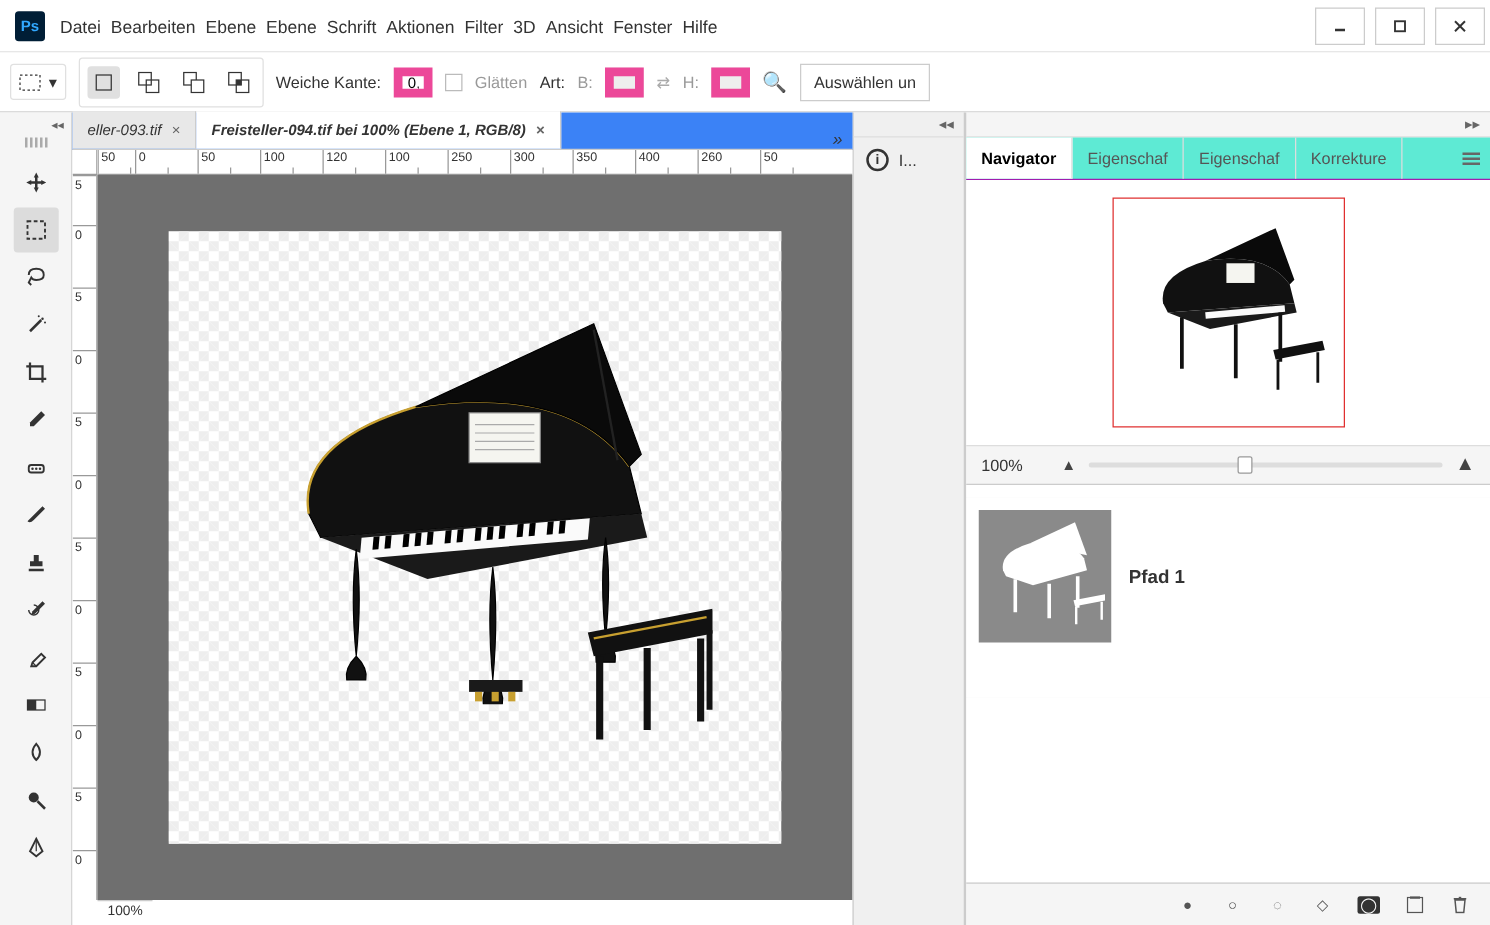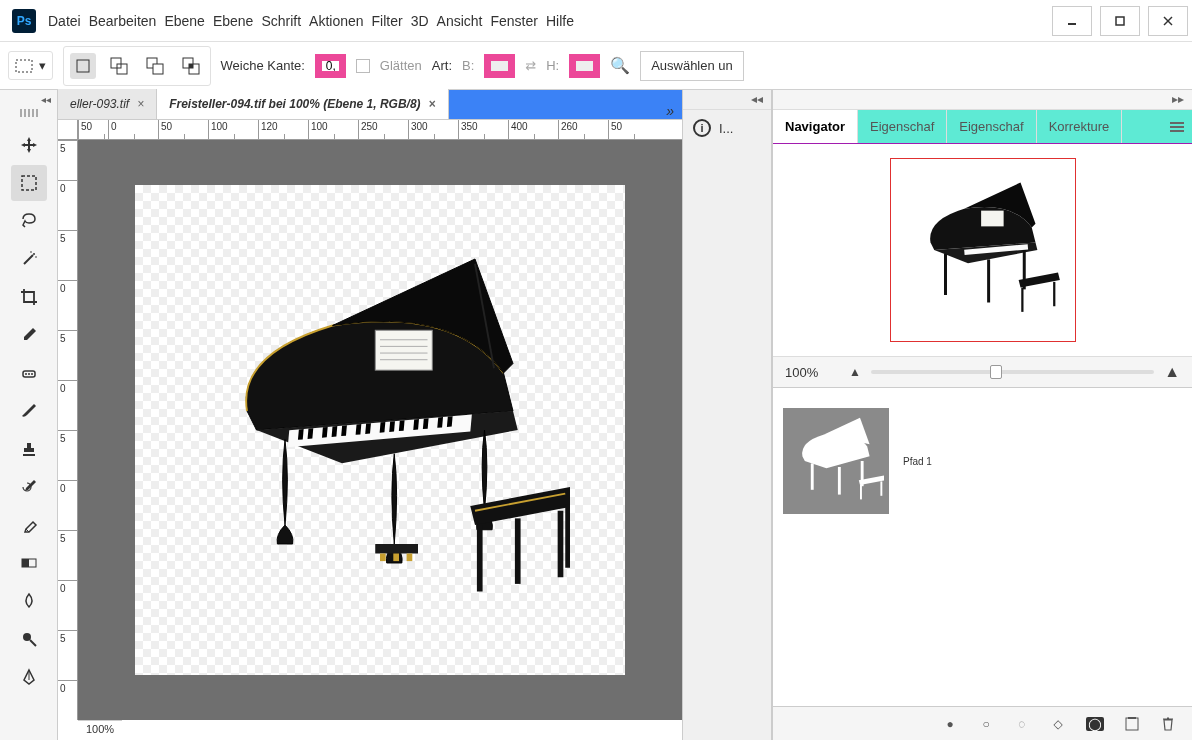--- a/index.html
+++ b/index.html
@@ -80,21 +80,21 @@
 .zoom-slider { flex:1; height:4px; background:#ddd; position:relative; border-radius:2px;}
 .zoom-slider .knob { position:absolute; left:42%; top:-5px; width:12px; height:14px; background:#fff; border:1px solid #999; border-radius:2px;}
 .mountain { font-size:12px; color:#444; }
 .mountain.big { font-size:16px; }
 
 .middle-panel .panel-body { height: 10px; background:#fff; }
 
 .paths-body { background: #fff; padding: 10px; min-height: 160px; }
 .path-row { display: flex; align-items: center; gap: 14px; }
 .path-thumb { width: 106px; height: 106px; background: #8a8a8a; display:flex; align-items:center; justify-content:center; }
-.path-label { font-size: 10px; font-weight: normal; }
+.path-label { font-size: 15px; font-weight: bold; }
 
 .paths-footer { height: 34px; border-top: 1px solid #ccc; display: flex; align-items: center; justify-content: flex-end; gap: 20px; padding: 0 16px; background:#f5f5f5; }
 .paths-footer .fic { width:16px; height:16px; color:#555; display:flex; align-items:center; justify-content:center;}
 
 
 .piano-svg { width:100%; height:100%; }
 </style>
 </head>
 <body>
 

